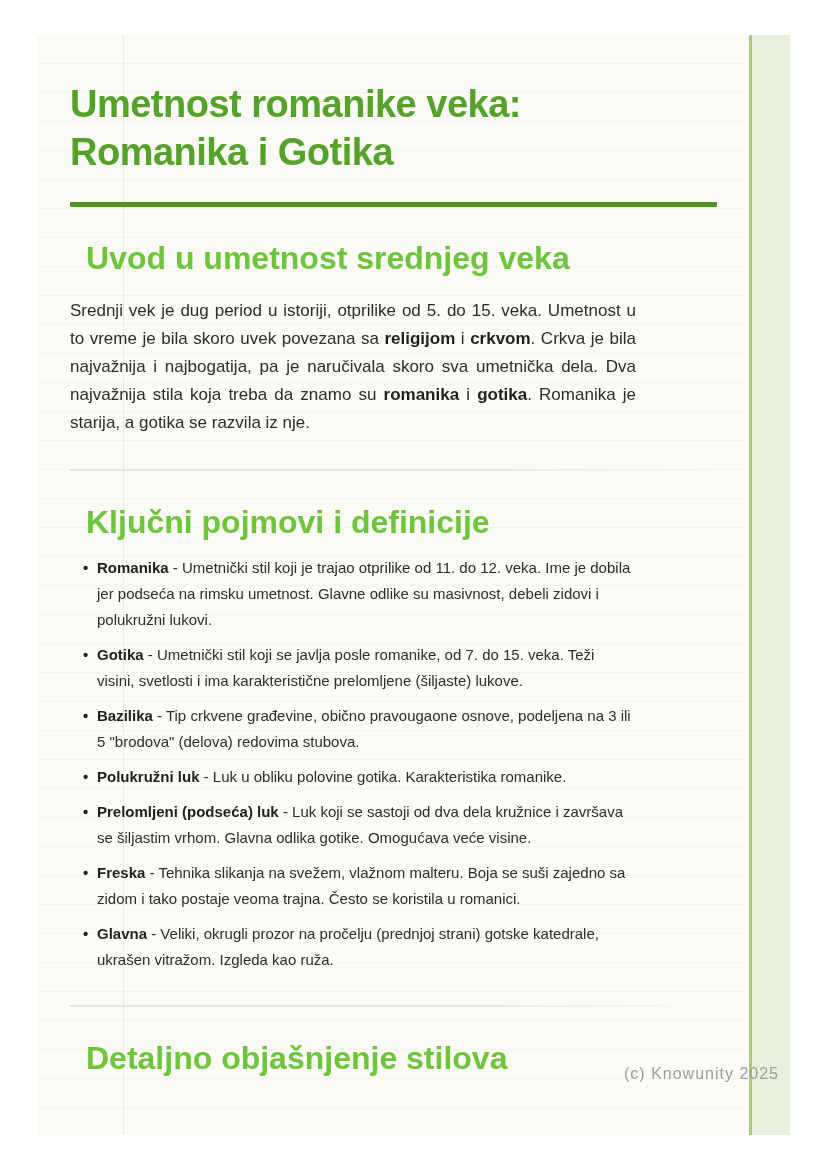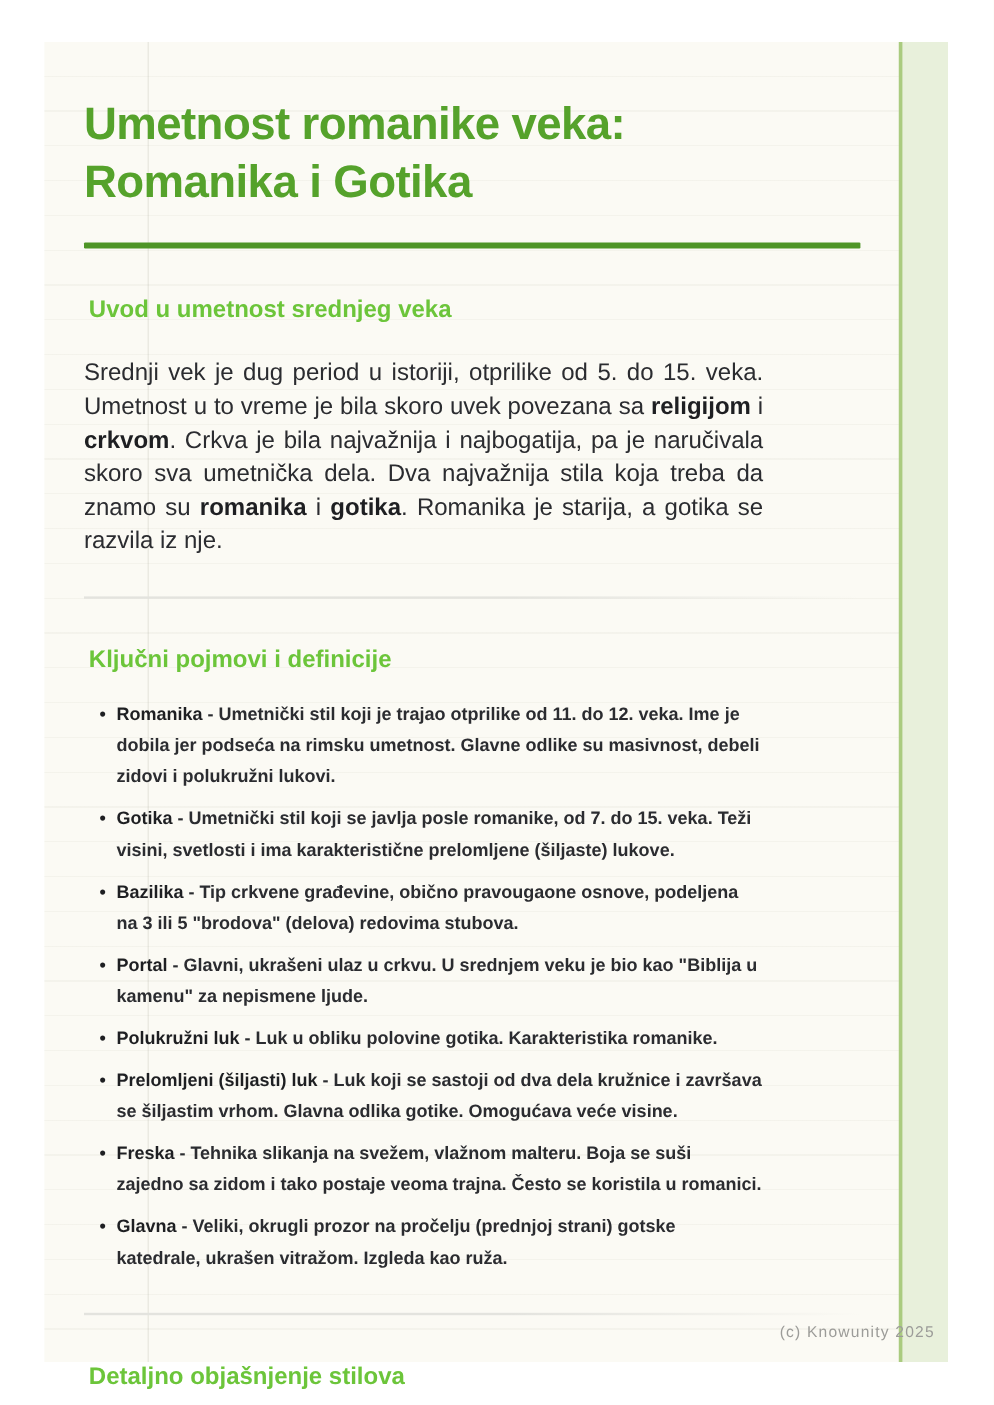--- a/index.html
+++ b/index.html
@@ -55,31 +55,31 @@
     letter-spacing:-0.5px;
     color:var(--title-green);
   }
   .title-rule{
     margin-top:26px;
     width:647px;height:5px;
     background:var(--rule-green);
     border-radius:1px;
   }
   h2{
-    margin:36px 0 0 4px;
-    font-size:20px;
+    margin:36px 0 0 16px;
+    font-size:32px;
     line-height:30px;
     font-weight:bold;
     color:var(--heading-green);
   }
   p.intro{
     margin:24px 0 0 0;
     width:566px;
     text-align:justify;
-    font-size:20px;
+    font-size:17px;
     line-height:28px;
     color:var(--body-text);
   }
   p.intro b, li b{color:#1E1F22;}
   .divider{
     margin-top:32px;
     width:647px;height:2px;
     background:linear-gradient(to right,#E3E3DE 0%,#E3E3DE 55%,rgba(227,227,222,0) 100%);
   }
   ul.terms{
@@ -88,33 +88,32 @@
     list-style:none;
     width:566px;
     color:var(--body-text);
   }
   ul.terms li{
     position:relative;
     padding-left:27px;
     font-size:15px;
     line-height:26px;
     margin-bottom:9px;
-    font-weight:bold;
   }
   ul.terms li::before{
     content:"\2022";
     position:absolute;
     left:13px;top:0;
     color:#1E1F22;
     font-weight:bold;
   }
   .watermark{
     position:absolute;
-    top:1102px;right:49px;
-    font-size:13px;
+    top:1065px;right:49px;
+    font-size:16px;
     letter-spacing:1px;
     color:var(--watermark-gray);
     z-index:5;
   }
 </style>
 </head>
 <body>
 
 <div class="page">
   <div class="margin-line"></div>
@@ -127,23 +126,22 @@
     <h2>Uvod u umetnost srednjeg veka</h2>
     <p class="intro" id="intro-paragraph"><span>Srednji vek je dug period u istoriji, otprilike od 5. do 15. veka. Umetnost u to vreme je bila skoro uvek povezana sa </span><b>religijom</b><span> i </span><b>crkvom</b><span>. Crkva je bila najvažnija i najbogatija, pa je naručivala skoro sva umetnička dela. Dva najvažnija stila koja treba da znamo su </span><b>romanika</b><span> i </span><b>gotika</b><span>. Romanika je starija, a gotika se razvila iz nje.</span></p>
 
     <div class="divider"></div>
 
     <h2>Ključni pojmovi i definicije</h2>
     <ul class="terms" id="terms-list">
         <li><b>Romanika</b><span> - Umetnički stil koji je trajao otprilike od 11. do 12. veka. Ime je dobila jer podseća na rimsku umetnost. Glavne odlike su masivnost, debeli zidovi i polukružni lukovi.</span></li>
         <li><b>Gotika</b><span> - Umetnički stil koji se javlja posle romanike, od 7. do 15. veka. Teži visini, svetlosti i ima karakteristične prelomljene (šiljaste) lukove.</span></li>
         <li><b>Bazilika</b><span> - Tip crkvene građevine, obično pravougaone osnove, podeljena na 3 ili 5 "brodova" (delova) redovima stubova.</span></li>
-        <li><b>Portal</b><span> - Glavni, ukrašeni ulaz u crkvu. U srednjem veku je bio kao "Biblija u kamenu" za nepismene ljude.</span></li>
         <li><b>Polukružni luk</b><span> - Luk u obliku polovine gotika. Karakteristika romanike.</span></li>
-        <li><b>Prelomljeni (šiljasti) luk</b><span> - Luk koji se sastoji od dva dela kružnice i završava se šiljastim vrhom. Glavna odlika gotike. Omogućava veće visine.</span></li>
+        <li><b>Prelomljeni (podseća) luk</b><span> - Luk koji se sastoji od dva dela kružnice i završava se šiljastim vrhom. Glavna odlika gotike. Omogućava veće visine.</span></li>
         <li><b>Freska</b><span> - Tehnika slikanja na svežem, vlažnom malteru. Boja se suši zajedno sa zidom i tako postaje veoma trajna. Često se koristila u romanici.</span></li>
         <li><b>Glavna</b><span> - Veliki, okrugli prozor na pročelju (prednjoj strani) gotske katedrale, ukrašen vitražom. Izgleda kao ruža.</span></li>
       </ul>
 
     <div class="divider"></div>
 
     <h2>Detaljno objašnjenje stilova</h2>
   </div>
 </div>
 

